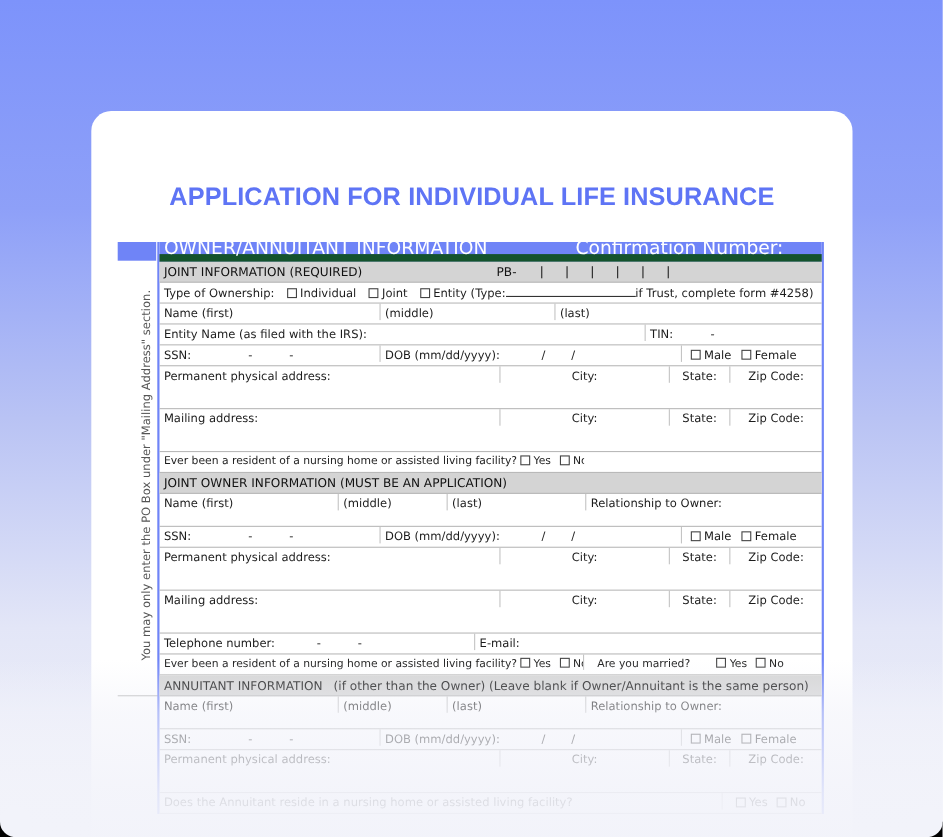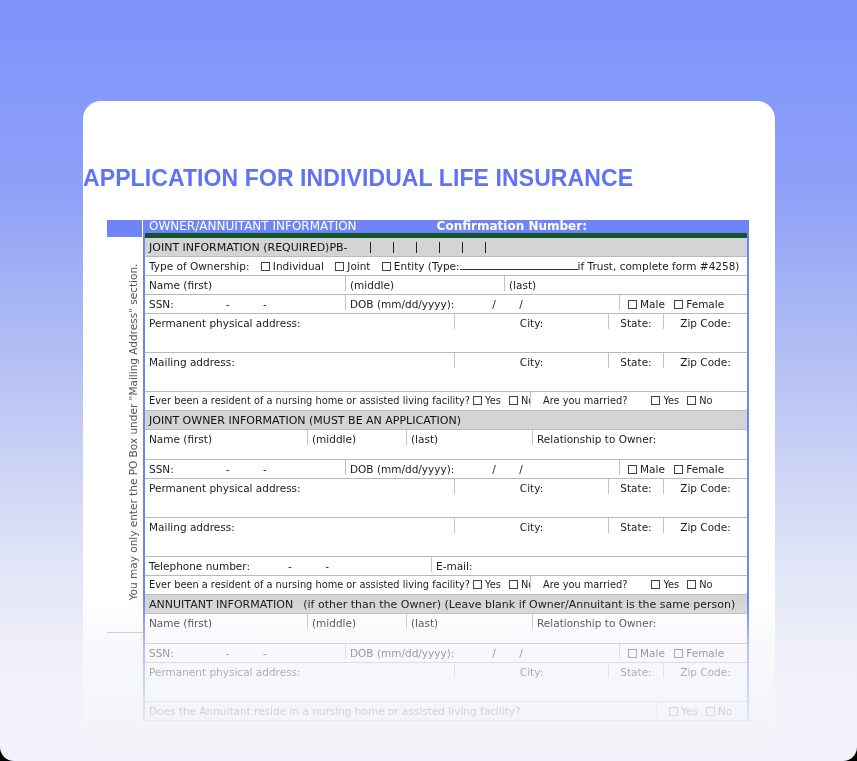--- a/index.html
+++ b/index.html
@@ -19,21 +19,21 @@
     background: #f2f3fa; bottom: 0;
   }
   .frame-corner-bl::after { left: 0; }
   .frame-corner-br::after { right: 0; }
 
   .card {
     position: absolute; left: 83px; top: 101px; width: 692px; height: 700px;
     background: #ffffff; border-radius: 18px;
   }
   .title {
-    position: absolute; left: 0; right: 0; top: 64px; text-align: left;
+    position: absolute; left: 0; right: 0; top: 64px; text-align: center;
     font-family: "Liberation Sans", sans-serif; font-weight: bold;
     font-size: 23px; color: #5e74f5; letter-spacing: 0.1px;
   }
 
   .form {
     position: absolute; left: 143px; top: 220px; width: 606px;
     border-left: 2px solid #6f84f7; border-right: 2px solid #6f84f7;
     font-family: "DejaVu Sans", sans-serif; font-size: 10.5px; color: #1c1c1c;
   }
   .side-tab {
@@ -50,29 +50,29 @@
   }
 
   .row { display: flex; border-bottom: 1px solid #b9b9b9; height: 19px; align-items: flex-start; }
   .row.tall { height: 39px; }
   .row.mid { height: 30px; }
   .cell {
     padding: 3px 4px 0 4px; white-space: nowrap; overflow: hidden; border-right: 1px solid #c4c4c4;
   }
   .cell:last-child { border-right: none; }
   .hdr-blue {
-    background: #6f84f7; color: #fff; height: 18px; display: flex; align-items: flex-end;
-    padding: 0 4px; font-size: 12px; border-bottom: 5px solid #14532d;
-  }
-  .hdr-blue .conf { margin-left: 80px; font-weight: bold; }
+    background: #6f84f7; color: #fff; height: 18px; display: flex; align-items: center;
+    padding: 0 4px; font-size: 17px; border-bottom: 7px solid #14532d;
+  }
+  .hdr-blue .conf { margin-left: 80px; }
   .hdr-gray {
     background: #d4d4d4; height: 19px; display: flex; align-items: center; padding: 0 4px;
     font-size: 11px; border-bottom: 1px solid #b9b9b9; color: #111;
   }
-  .pb { display: flex; align-items: center; }
+  .pb { margin-left: 122px; display: flex; align-items: center; }
   .pb-tick { display: inline-block; width: 1px; height: 11px; background: #222; margin-left: 22px; }
   .pb-tick:first-of-type { margin-left: 18px; }
   .cb { display: inline-block; width: 9px; height: 9px; border: 1px solid #444; margin: 0 3px 0 8px; vertical-align: -1px; }
   .underline { display: inline-block; width: 118px; border-bottom: 1px solid #333; height: 10px; }
   .center { text-align: center; }
   .fade {
     position: absolute; left: 0; right: 0; top: 600px; height: 161px;
     background: linear-gradient(180deg, rgba(242,243,250,0) 0%, rgba(242,243,250,0.55) 30%, rgba(242,243,250,0.88) 75%, rgba(242,243,250,0.97) 100%);
     pointer-events: none;
   }
@@ -116,20 +116,24 @@
       <span class="cb"></span><span>Entity (Type:</span><span class="underline"></span><span>if Trust, complete form #4258)</span>
     </div>
   </div>
 
   <div class="row">
     <div class="cell" style="width:201px"><span>Name (first)</span></div>
     <div class="cell" style="width:159px"><span>(middle)</span></div>
     <div class="cell" style="flex:1"><span>(last)</span></div>
   </div>
 
+  <div class="row">
+    <div class="cell" style="width:442px"><span>Entity Name (as filed with the IRS):</span></div>
+    <div class="cell" style="flex:1"><span>TIN:</span><span style="margin-left:34px">-</span></div>
+  </div>
 
   <div class="row">
     <div class="cell" style="width:201px"><span>SSN:</span><span style="margin-left:52px; white-space:pre">-          -</span></div>
     <div class="cell" style="width:274px"><span>DOB (mm/dd/yyyy):</span><span style="margin-left:38px; white-space:pre">/       /</span></div>
     <div class="cell" style="flex:1; padding-left:0">
       <span class="cb"></span><span>Male</span>
       <span class="cb" style="margin-left:6px"></span><span>Female</span>
     </div>
   </div>
 
@@ -145,23 +149,20 @@
     <div class="cell center" style="width:154px"><span>City:</span></div>
     <div class="cell center" style="width:55px"><span>State:</span></div>
     <div class="cell center" style="flex:1"><span>Zip Code:</span></div>
   </div>
 
 
   <div class="row" style="font-size:9.8px">
     <div class="cell" style="width:386px">
       <span>Ever been a resident of a nursing home or assisted living facility?</span><span class="cb" style="margin-left:3px"></span><span>Yes</span><span class="cb"></span><span>No</span>
     </div>
-    <div class="cell" style="flex:1; padding-left:12px">
-      <span>Are you married?</span><span class="cb" style="margin-left:24px"></span><span>Yes</span><span class="cb"></span><span>No</span>
-    </div>
   </div>
 
   <div class="hdr-gray">
     <span>JOINT OWNER INFORMATION (MUST BE AN APPLICATION)</span>
   </div>
 
   <div class="row mid">
     <div class="cell" style="width:163px"><span>Name (first)</span></div>
     <div class="cell" style="width:99px"><span>(middle)</span></div>
     <div class="cell" style="width:126px"><span>(last)</span></div>

